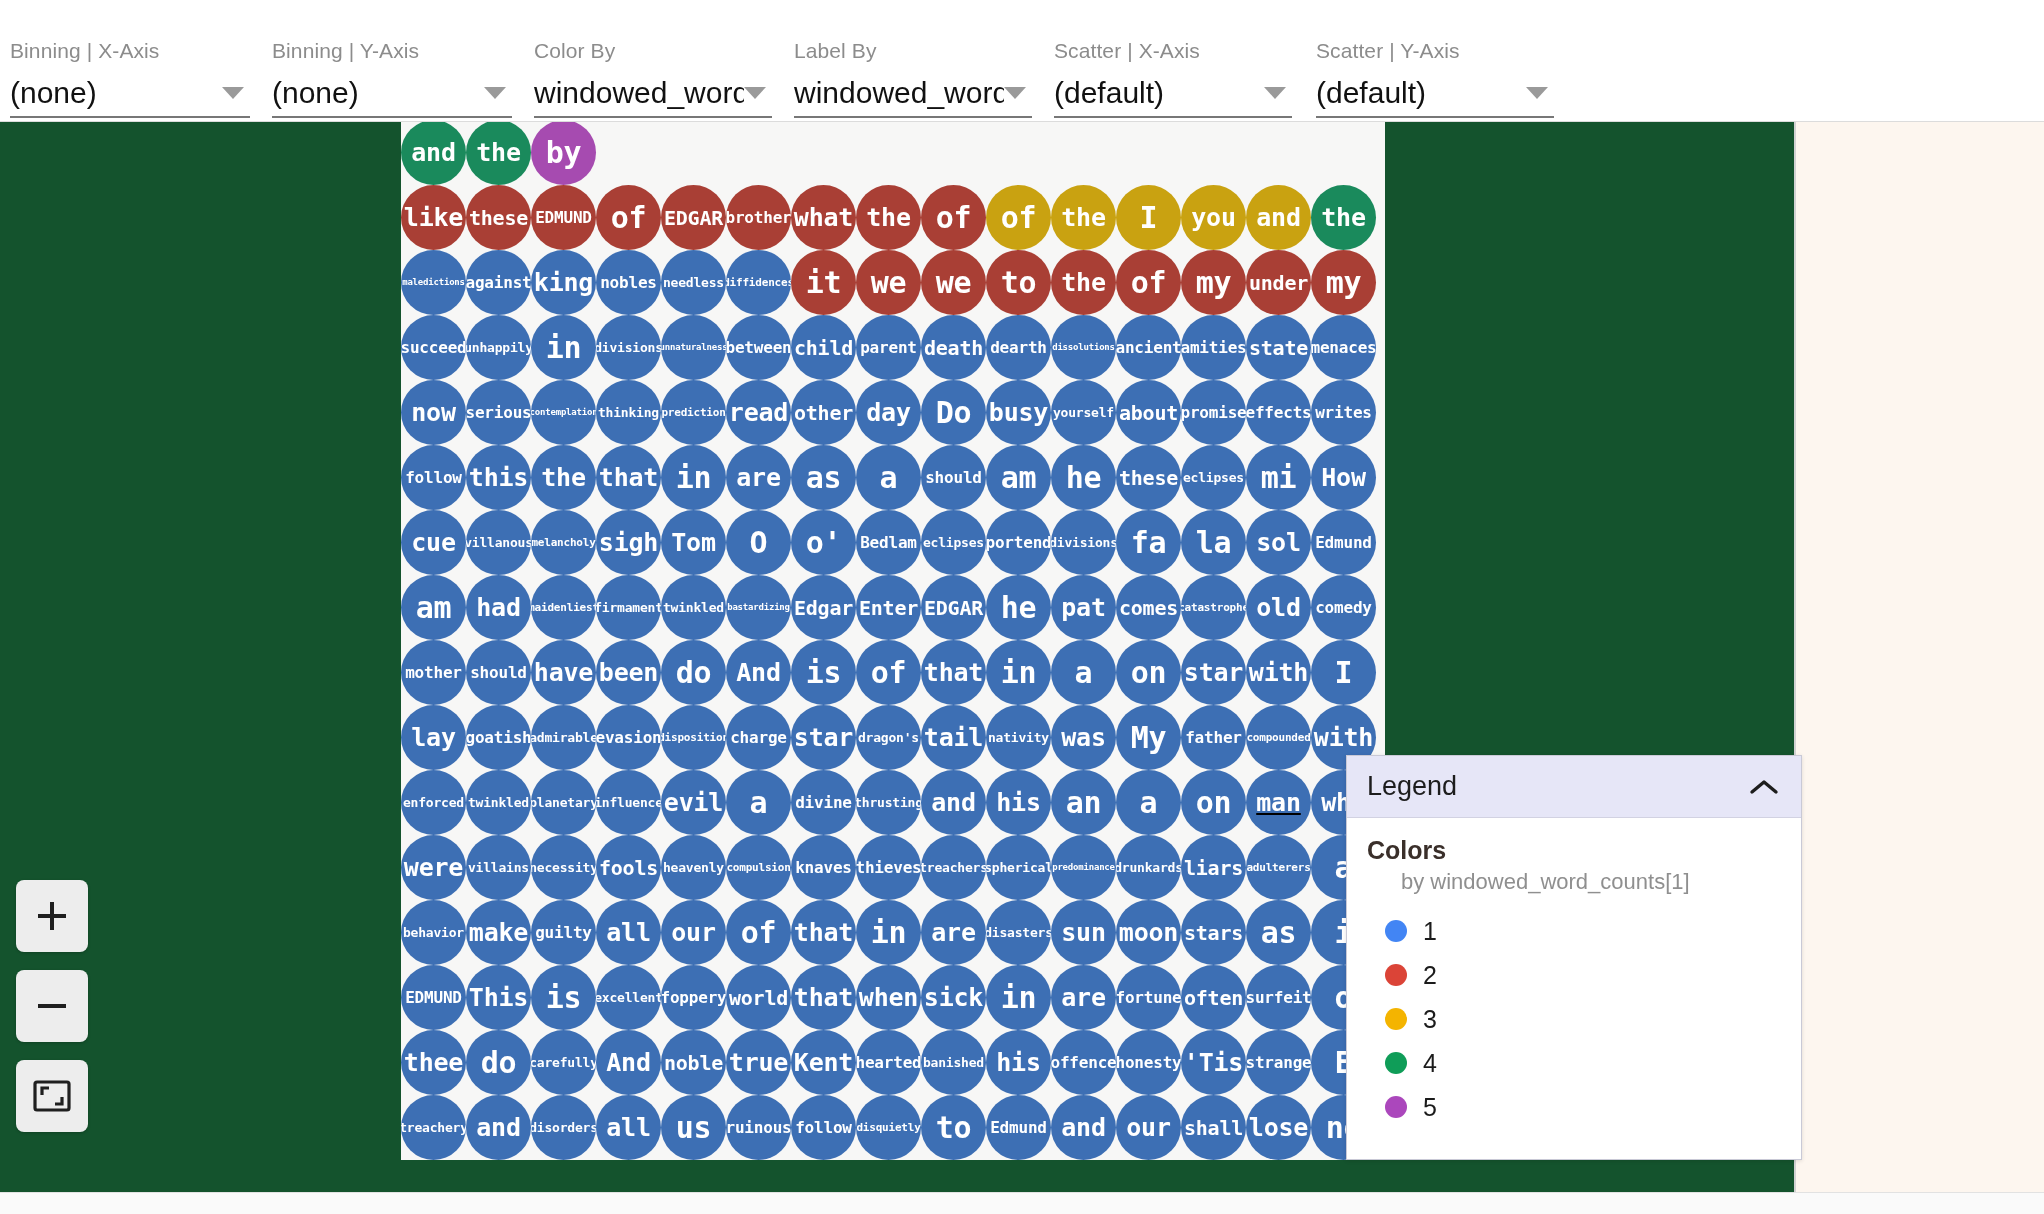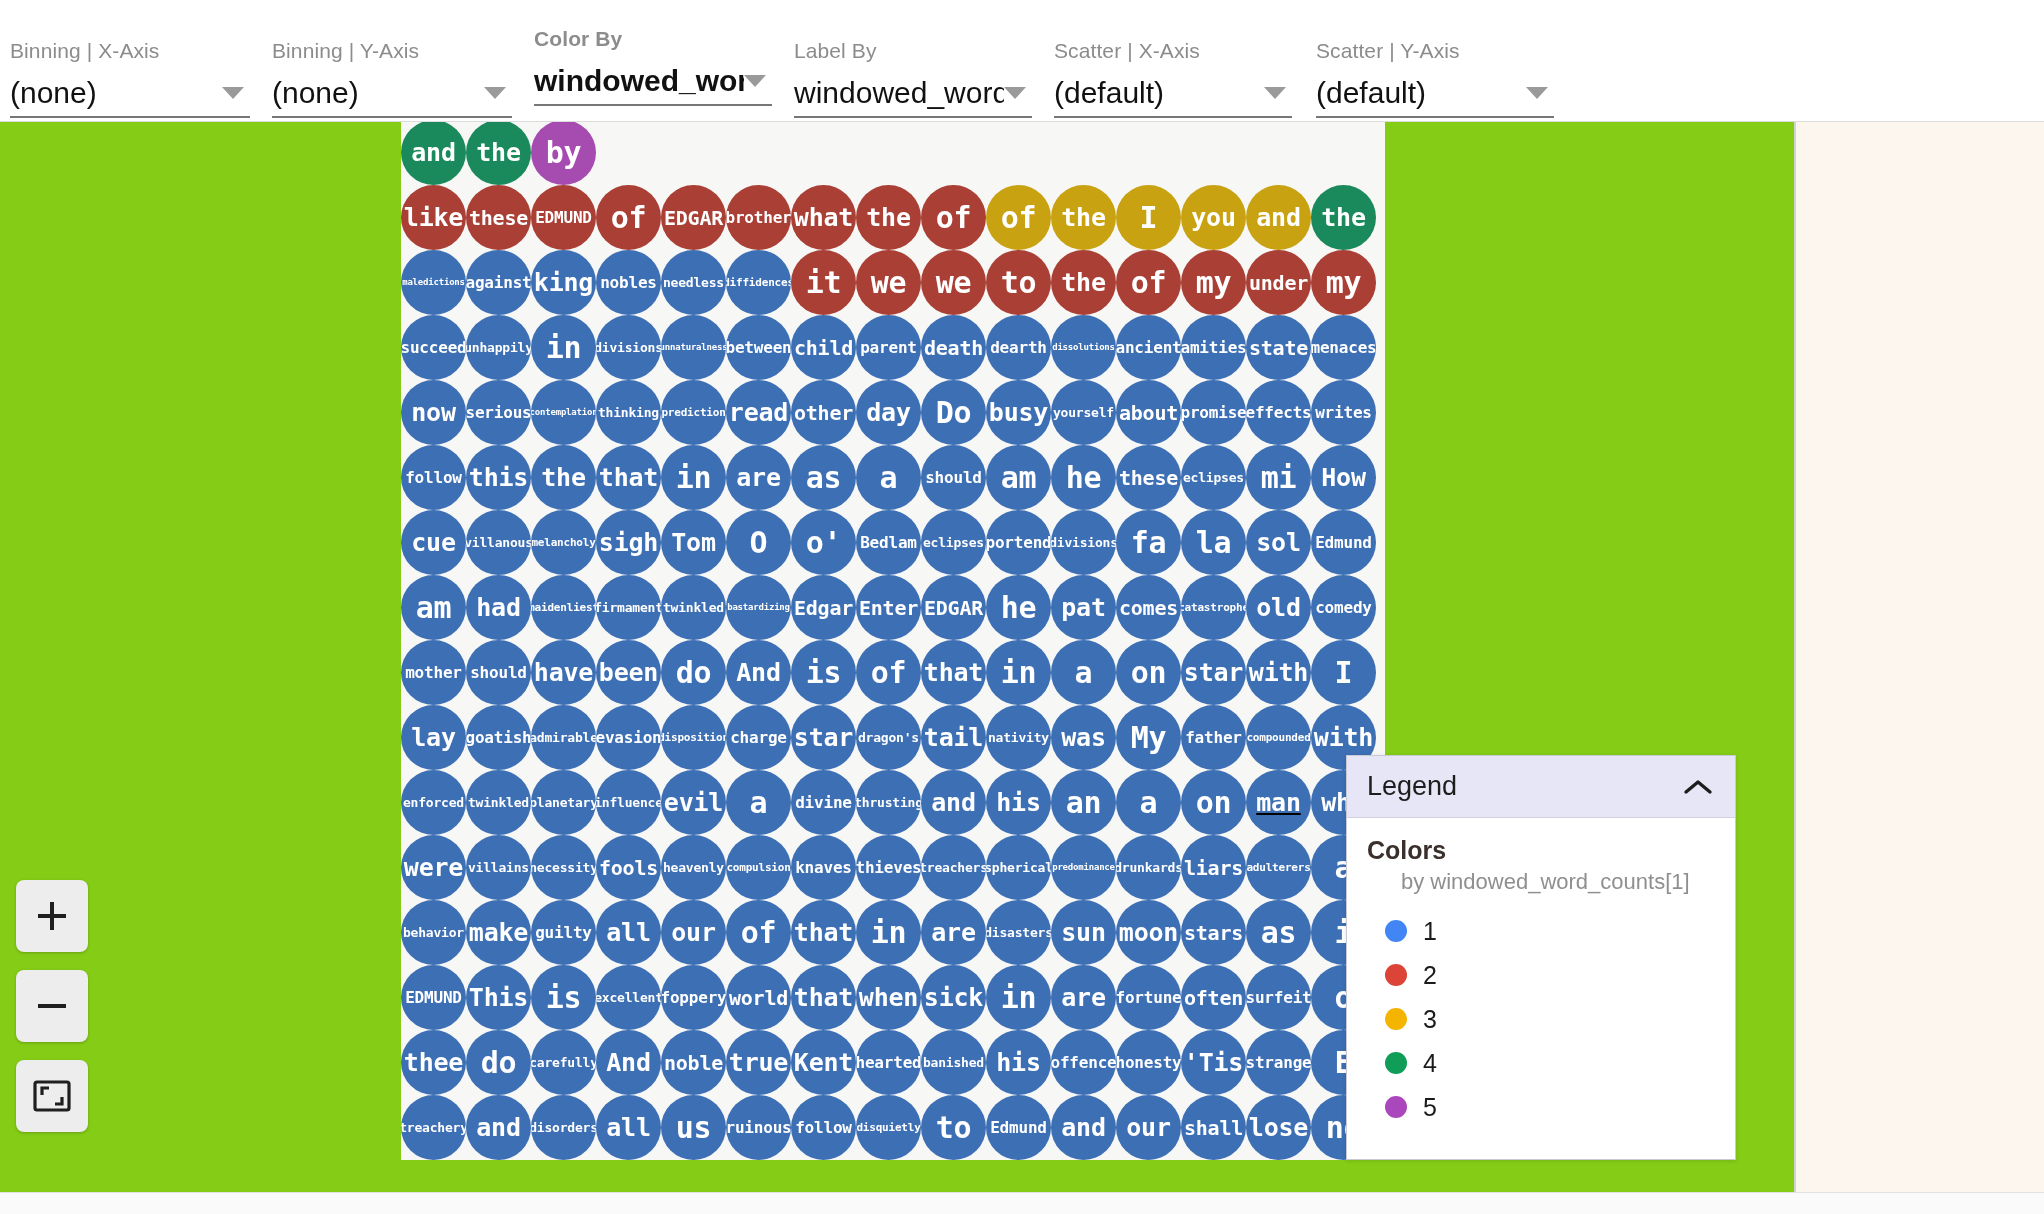--- a/index.html
+++ b/index.html
@@ -58,21 +58,21 @@
     border-right: 11px solid transparent;
     border-top: 12px solid #9a9a9a;
     margin-right: 6px;
   }
 
   
   #canvas-area {
     position: absolute;
     left: 0; top: 122px;
     width: 1945px; height: 1092px;
-    background: #84cc16;
+    background: #14532d;
     overflow: hidden;
   }
   #canvas-right-pad {
     position: absolute;
     left: 1794px; top: 122px;
     width: 250px; height: 1070px;
     background: #fdf6ef;
     border-left: 2px solid #d2d2d2;
   }
   #bottom-strip {
@@ -146,21 +146,21 @@
     justify-content: center;
     cursor: pointer;
   }
   .zoom-btn svg { display: block; }
 
   
   #legend {
     position: absolute;
     left: 1346px;
     top: 755px;
-    width: 390px;
+    width: 456px;
     background: #ffffff;
     border: 1px solid #c9c9d6;
     box-shadow: 0 1px 4px rgba(0,0,0,0.12);
     z-index: 50;
   }
   #legend-header {
     height: 62px;
     background: #e6e6f7;
     display: flex;
     align-items: center;
@@ -211,21 +211,21 @@
         <div class="caret"></div>
       </div>
     </div>
     <div class="control" style="position: absolute; left: 272px; top: 18px; width: 240px;">
       <div class="control-label">Binning | Y-Axis</div>
       <div class="select-row">
         <div class="select-value">(none)</div>
         <div class="caret"></div>
       </div>
     </div>
-    <div class="control" style="position: absolute; left: 534px; top: 6px; width: 238px; font-weight: bold;">
+    <div class="control" style="position: absolute; left: 534px; top: 18px; width: 238px;">
       <div class="control-label">Color By</div>
       <div class="select-row">
         <div class="select-value">windowed_word_c</div>
         <div class="caret"></div>
       </div>
     </div>
     <div class="control" style="position: absolute; left: 794px; top: 18px; width: 238px;">
       <div class="control-label">Label By</div>
       <div class="select-row">
         <div class="select-value">windowed_word_c</div>

